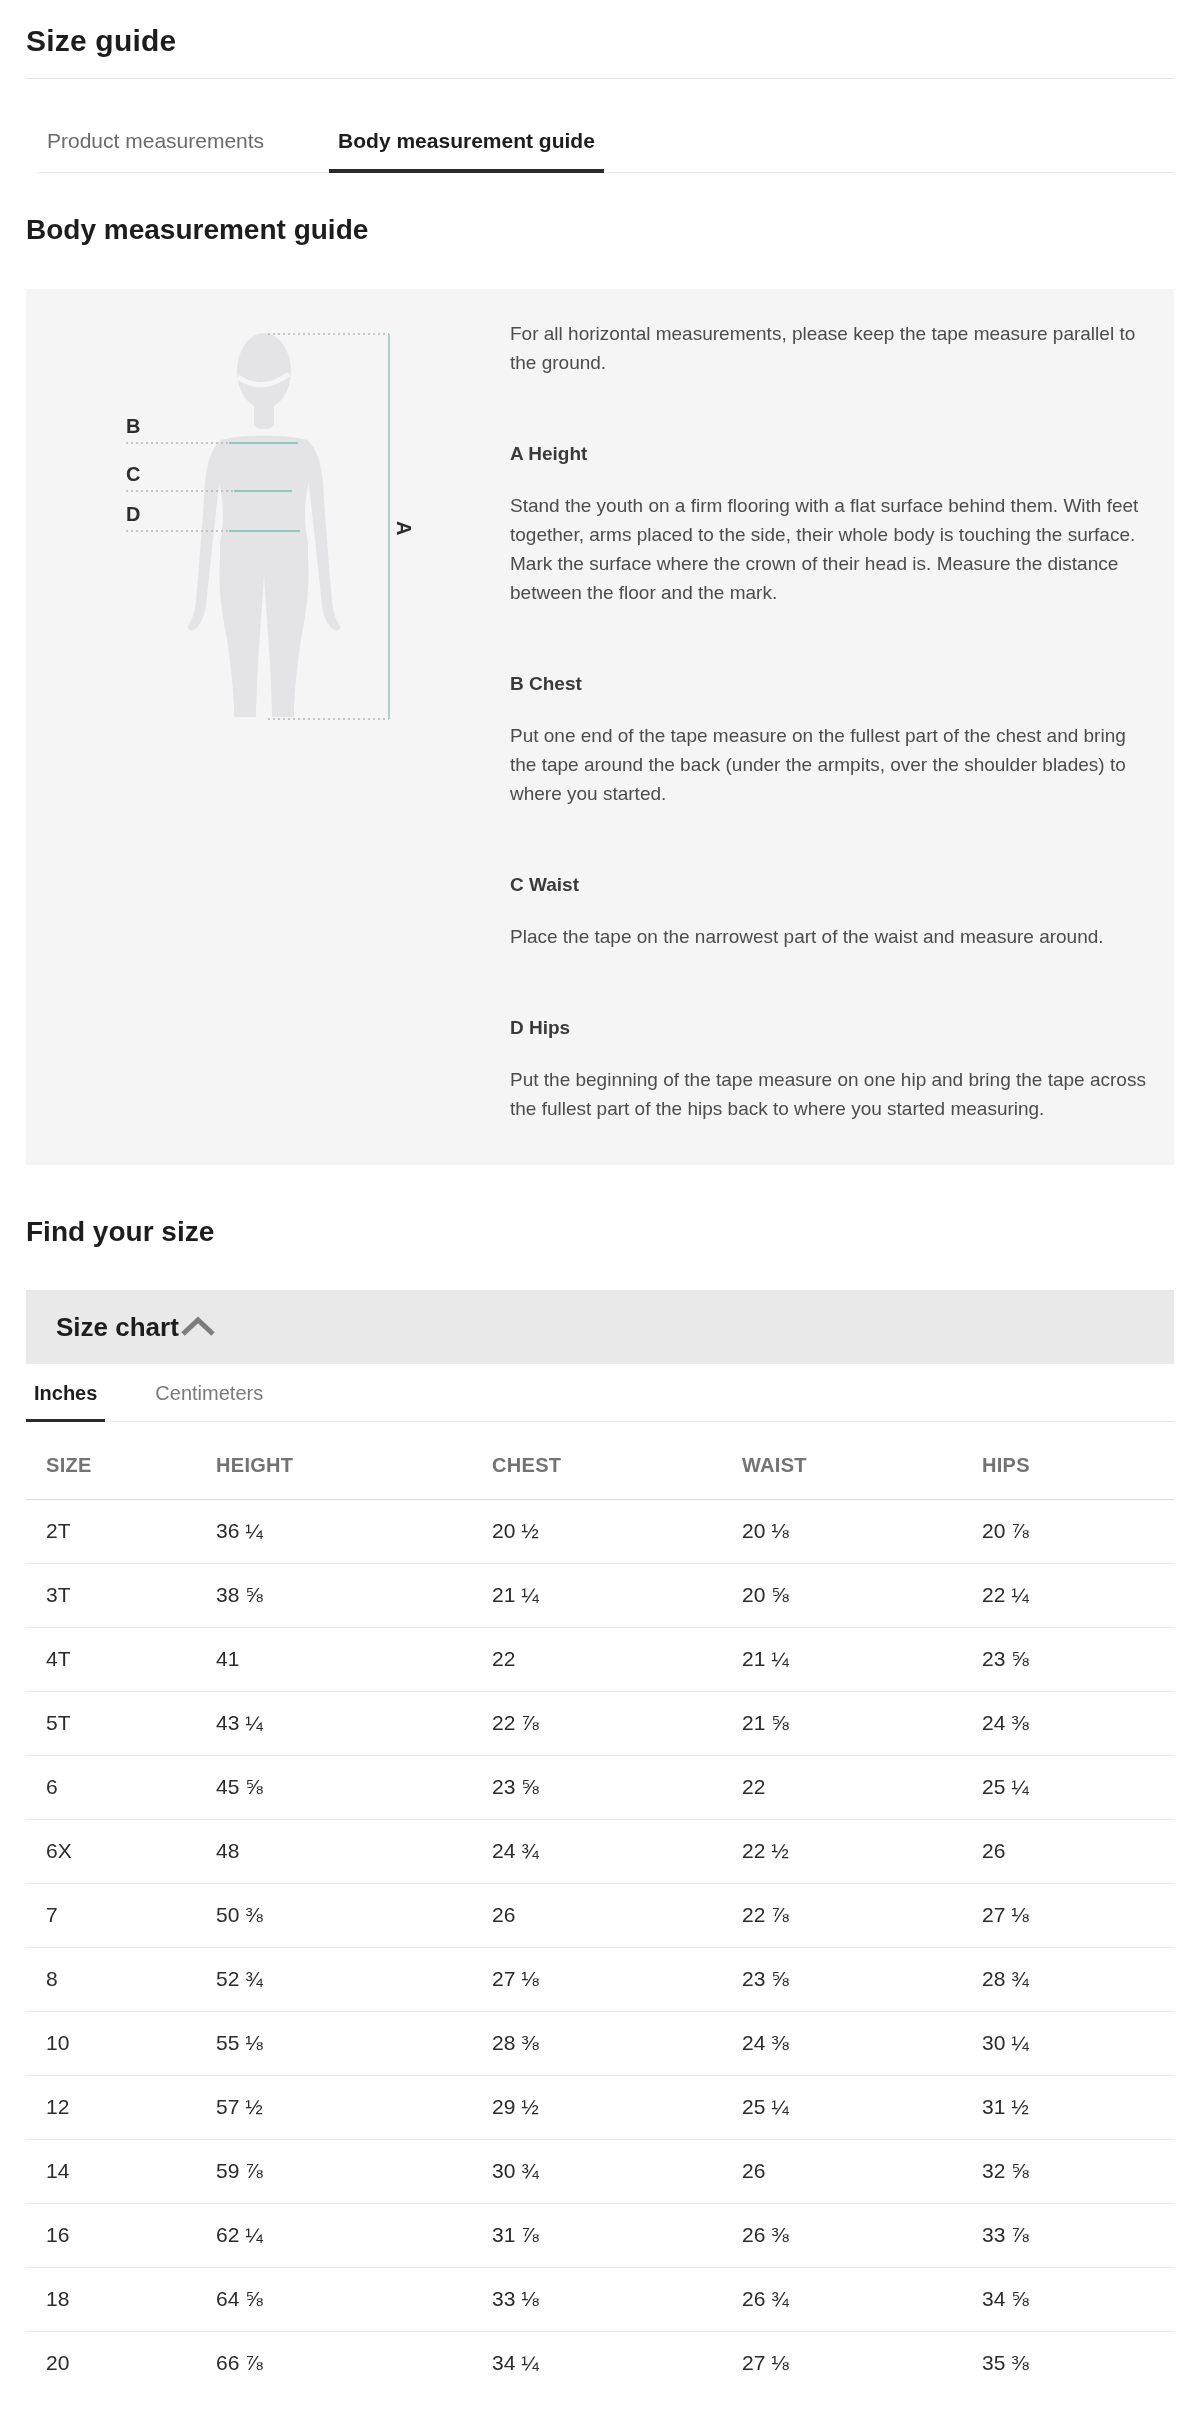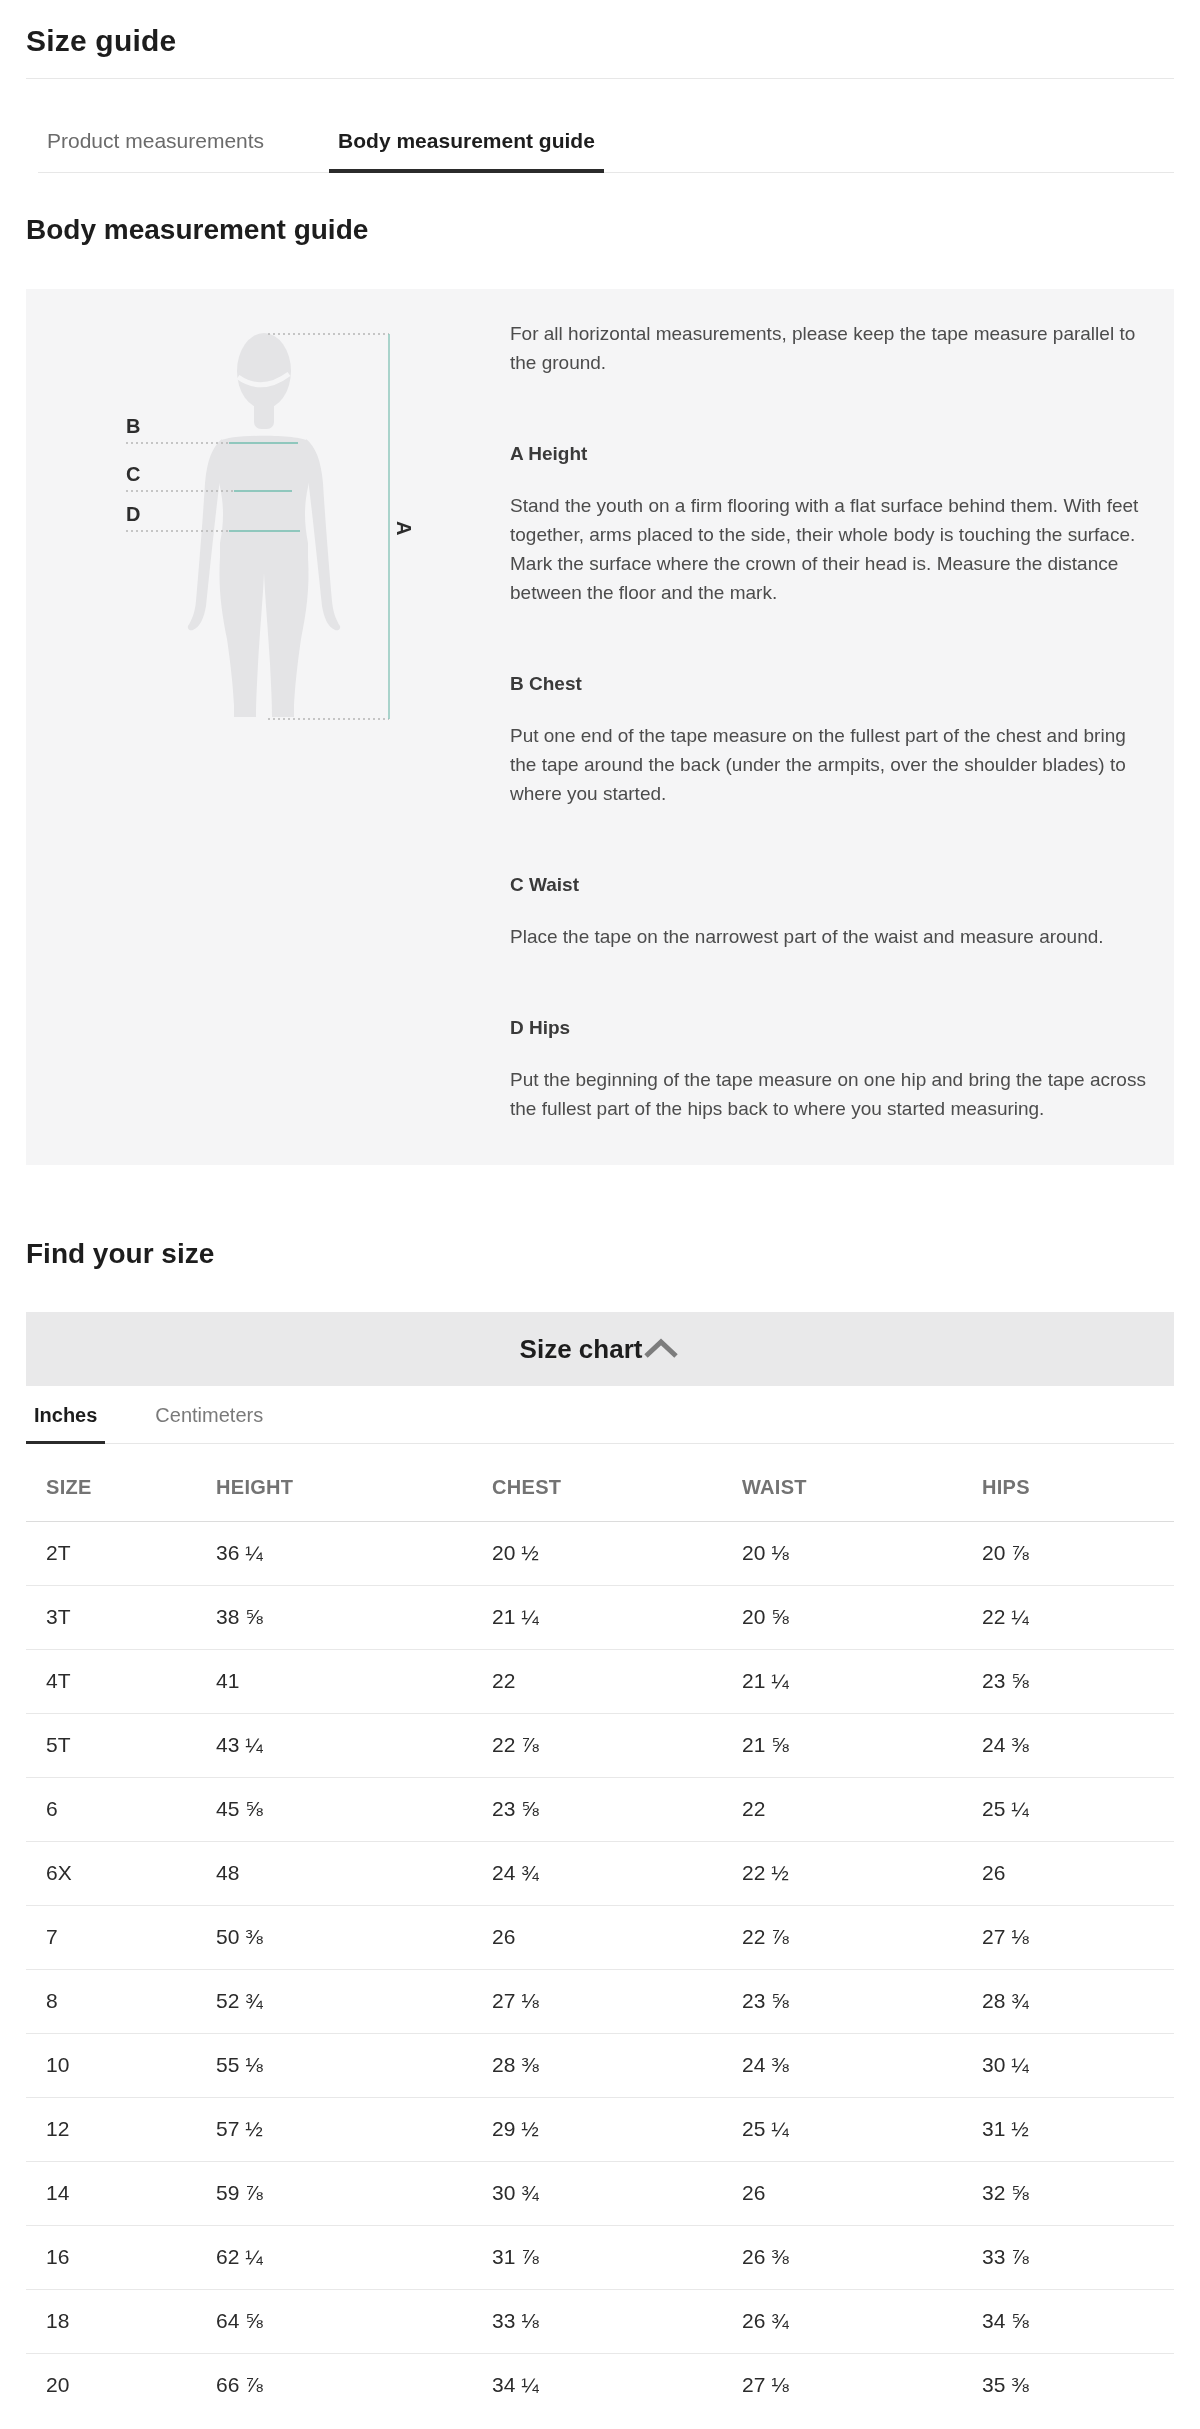--- a/index.html
+++ b/index.html
@@ -25,24 +25,24 @@
 
   
   .panel { position:relative; margin-top:43px; height:876px; background:#f5f5f6; }
   .panel svg { position:absolute; left:0; top:0; }
   .panel-text { position:absolute; left:484px; top:0; width:644px; padding-top:30px; }
   .panel-note { font-size:19px; line-height:29px; color:#4c4c4c; }
   .measure-section { margin-top:66px; }
   .measure-title { font-size:19px; font-weight:bold; color:#3a3a3a; }
   .measure-body { margin-top:26px; font-size:19px; line-height:29px; color:#4c4c4c; }
 
-  h2.find-size { margin-top:73px; font-size:28px; font-weight:bold; line-height:32px; }
-
-  
-  .chart-bar { margin-top:42px; height:74px; background:#e9e9ea; display:flex; align-items:center; justify-content:center; padding:0 30px; cursor:pointer; }
+  h2.find-size { margin-top:51px; font-size:28px; font-weight:bold; line-height:32px; }
+
+  
+  .chart-bar { margin-top:42px; height:74px; background:#e9e9ea; display:flex; align-items:center; justify-content:flex-start; padding:0 30px; cursor:pointer; }
   .chart-bar-title { font-size:26px; font-weight:bold; color:#1d1d1d; }
   .chevron { display:flex; align-items:center; }
 
   
   .unit-tabs { display:flex; gap:42px; padding-top:18px; border-bottom:1px solid #e7e7e7; }
   .unit-tab { font-size:20px; color:#7a7a7a; padding:0 8px 14px 8px; border-bottom:3px solid transparent; margin-bottom:-1px; cursor:pointer; }
   .unit-tab.active { color:#1d1d1d; font-weight:bold; border-bottom-color:#2b2b2b; }
 
   
   table.size-table { width:100%; border-collapse:collapse; table-layout:fixed; }

